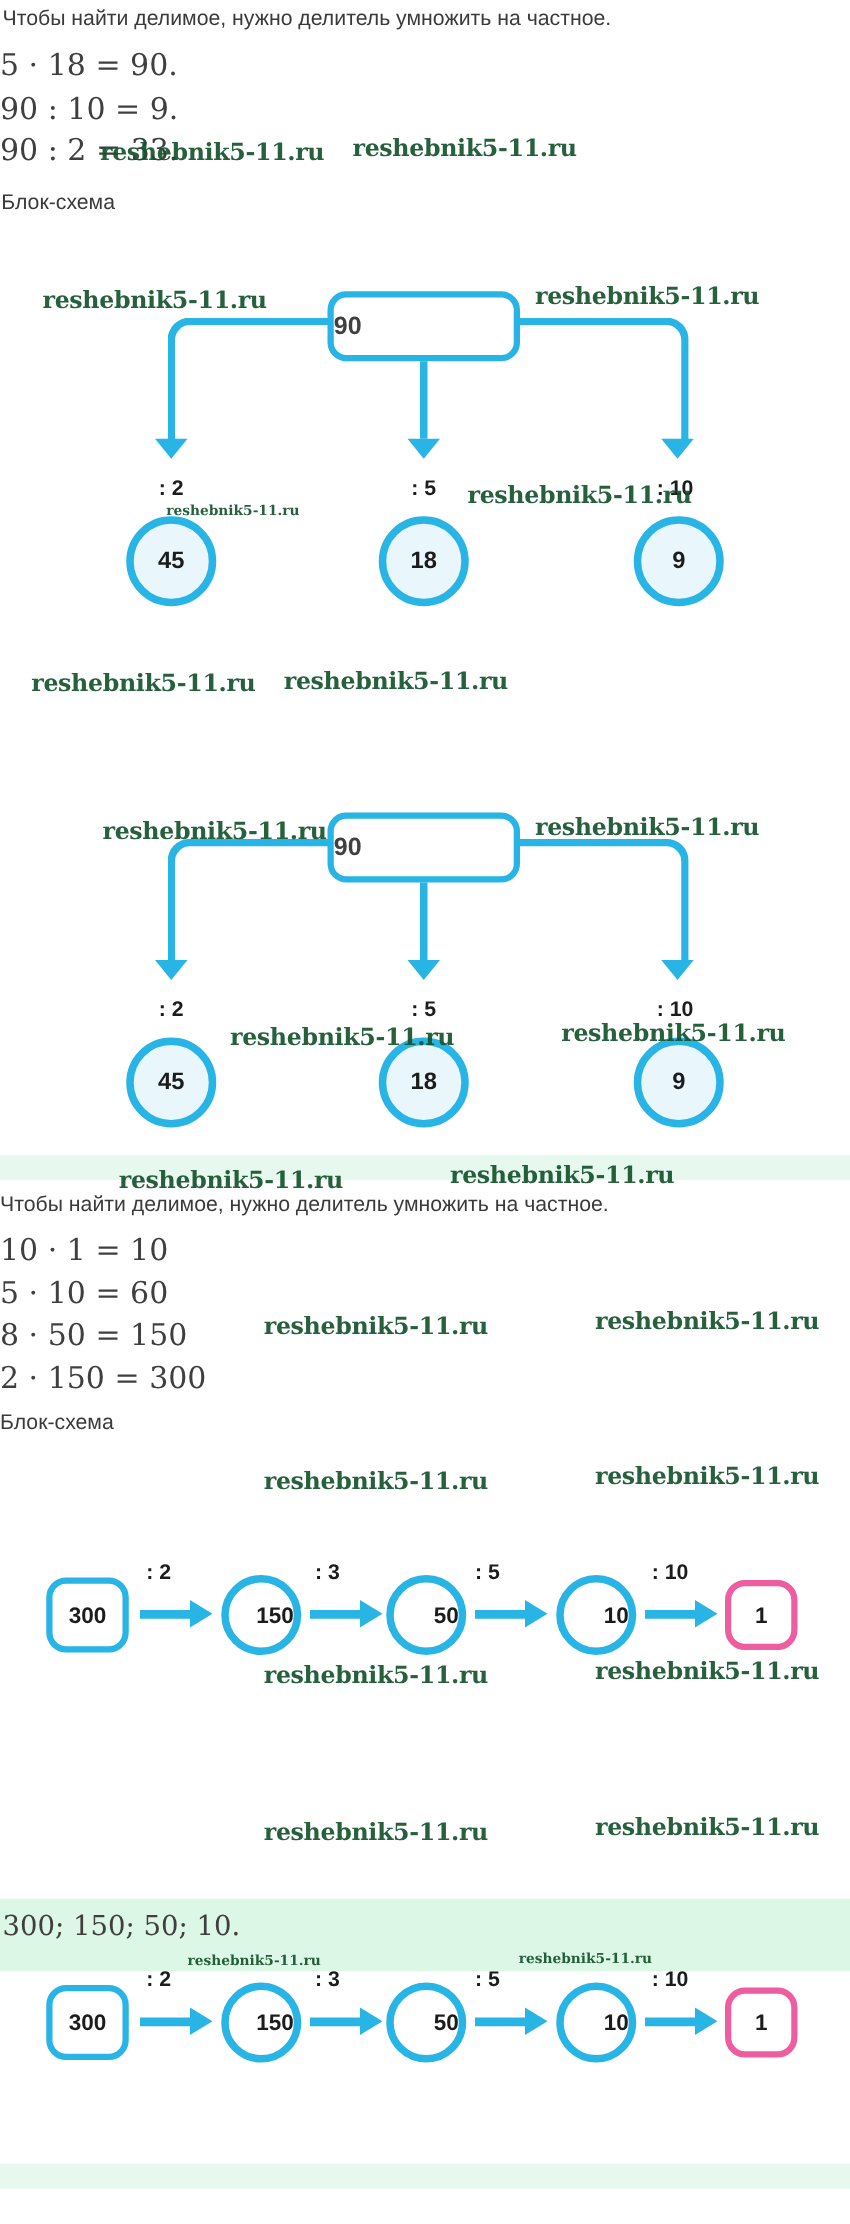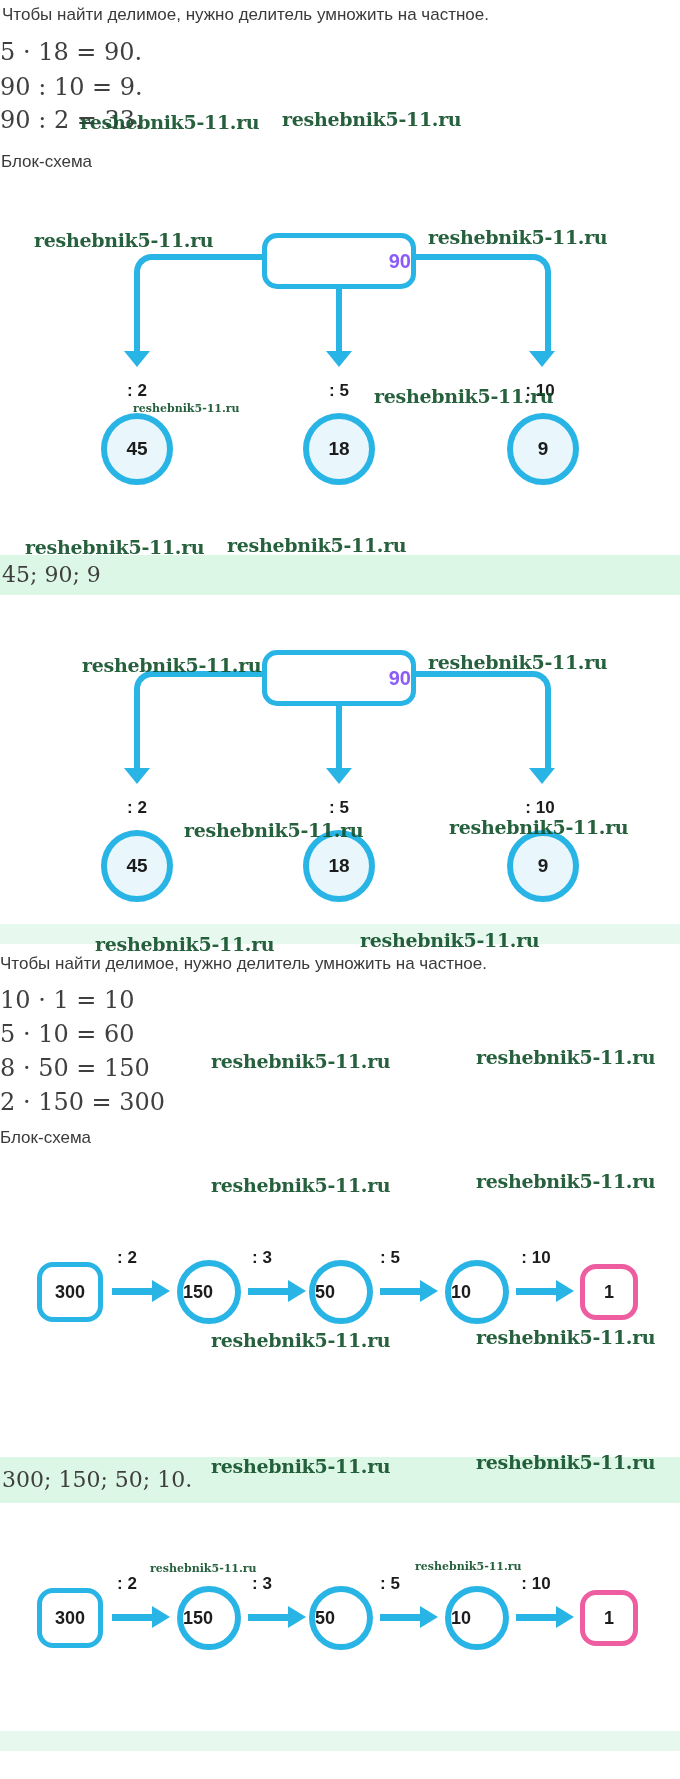--- a/index.html
+++ b/index.html
@@ -12,43 +12,43 @@
   .ansbar{left:0;width:680px;background:#ddf7e6;}
   .ansbar .anstext{position:absolute;left:2px;top:7px;font-family:"DejaVu Serif",serif;
         font-size:22px;color:#3f3f3f;white-space:nowrap;}
   .strip{left:0;width:680px;height:20px;background:#e7f9ef;}
   .wm{position:absolute;font-family:"DejaVu Serif",serif;font-weight:bold;font-size:19px;
       color:#14532d;white-space:nowrap;letter-spacing:-0.3px;opacity:.92;}
   .wm.sm{font-size:11px;letter-spacing:0;}
   
   .vchart{left:0;width:680px;height:317px;}
   .vbox{position:absolute;left:262px;top:38px;width:144px;height:46px;border:5px solid #29b4e6;
-        border-radius:15px;background:#fff;text-align:right;line-height:46px;
-        font-size:20px;font-weight:bold;color:#8b5cf6;}
+        border-radius:15px;background:#fff;text-align:left;line-height:46px;
+        font-size:20px;font-weight:bold;color:#404040;}
   .elbow-l{position:absolute;left:134px;top:59px;width:128px;height:96px;
         border-left:6px solid #29b4e6;border-top:6px solid #29b4e6;border-top-left-radius:18px;}
   .elbow-r{position:absolute;left:416px;top:59px;width:129px;height:96px;
         border-right:6px solid #29b4e6;border-top:6px solid #29b4e6;border-top-right-radius:18px;}
   .cshaft{position:absolute;left:336px;top:94px;width:6px;height:62px;background:#29b4e6;}
   .ahead{position:absolute;top:156px;width:0;height:0;
         border-left:13px solid transparent;border-right:13px solid transparent;
         border-top:16px solid #29b4e6;}
   .tlabel{position:absolute;top:186px;width:60px;text-align:center;
         font-size:17px;font-weight:bold;color:#1c1c1c;white-space:nowrap;}
   .vcircle{position:absolute;top:218px;width:60px;height:60px;border:6px solid #29b4e6;
         border-radius:50%;background:#e9f7fc;text-align:center;line-height:60px;
         font-size:19px;font-weight:bold;color:#1c1c1c;}
   
   .hchart{left:0;width:680px;height:100px;}
   .hbox{position:absolute;left:37px;top:14px;width:56px;height:50px;border:5px solid #29b4e6;
         border-radius:16px;background:#fff;text-align:center;line-height:50px;
         font-size:18px;font-weight:bold;color:#1c1c1c;}
   .hbox.end{left:580px;top:16px;width:48px;height:46px;border-color:#ef5da1;line-height:46px;}
   .hcircle{position:absolute;top:12px;width:52px;height:52px;border:6px solid #29b4e6;
-        border-radius:50%;background:#fff;text-align:left;line-height:52px;
+        border-radius:50%;background:#fff;text-align:right;line-height:52px;
         font-size:18px;font-weight:bold;color:#1c1c1c;}
   .hshaft{position:absolute;top:40px;height:7px;background:#29b4e6;}
   .hhead{position:absolute;top:32px;width:0;height:0;
         border-top:11px solid transparent;border-bottom:11px solid transparent;
         border-left:18px solid #29b4e6;}
   .hlabel{position:absolute;top:0;width:60px;text-align:center;
         font-size:17px;font-weight:bold;color:#1c1c1c;white-space:nowrap;}
 </style>
 </head>
 <body>
@@ -70,23 +70,20 @@
     <div class="ahead" style="left:529px"></div>
     <div class="vbox">90</div>
     <div class="tlabel" style="left:107px">: 2</div>
     <div class="tlabel" style="left:309px">: 5</div>
     <div class="tlabel" style="left:510px">: 10</div>
     <div class="vcircle" style="left:101px">45</div>
     <div class="vcircle" style="left:303px">18</div>
     <div class="vcircle" style="left:507px">9</div>
   </div>
 
-  <div class="abs ansbar" style="top:555px;height:40px">
-    <span class="anstext">45; 90; 9</span>
-  </div>
 
   <div class="abs vchart" style="top:612px">
     <div class="elbow-l"></div>
     <div class="elbow-r"></div>
     <div class="cshaft"></div>
     <div class="ahead" style="left:124px"></div>
     <div class="ahead" style="left:326px"></div>
     <div class="ahead" style="left:529px"></div>
     <div class="vbox">90</div>
     <div class="tlabel" style="left:107px">: 2</div>
@@ -118,21 +115,21 @@
     <div class="hlabel" style="left:360px">: 5</div>
     <div class="hshaft" style="left:380px;width:40px"></div>
     <div class="hhead" style="left:420px"></div>
     <div class="hcircle" style="left:445px">10</div>
     <div class="hlabel" style="left:506px">: 10</div>
     <div class="hshaft" style="left:516px;width:40px"></div>
     <div class="hhead" style="left:556px"></div>
     <div class="hbox end">1</div>
   </div>
 
-  <div class="abs ansbar" style="top:1457px;height:46px">
+  <div class="abs ansbar" style="top:1519px;height:58px">
     <span class="anstext" style="top:10px">300; 150; 50; 10.</span>
   </div>
 
   <div class="abs hchart" style="top:1574px">
     <div class="hbox">300</div>
     <div class="hlabel" style="left:97px">: 2</div>
     <div class="hshaft" style="left:112px;width:40px"></div>
     <div class="hhead" style="left:152px"></div>
     <div class="hcircle" style="left:177px">150</div>
     <div class="hlabel" style="left:232px">: 3</div>

